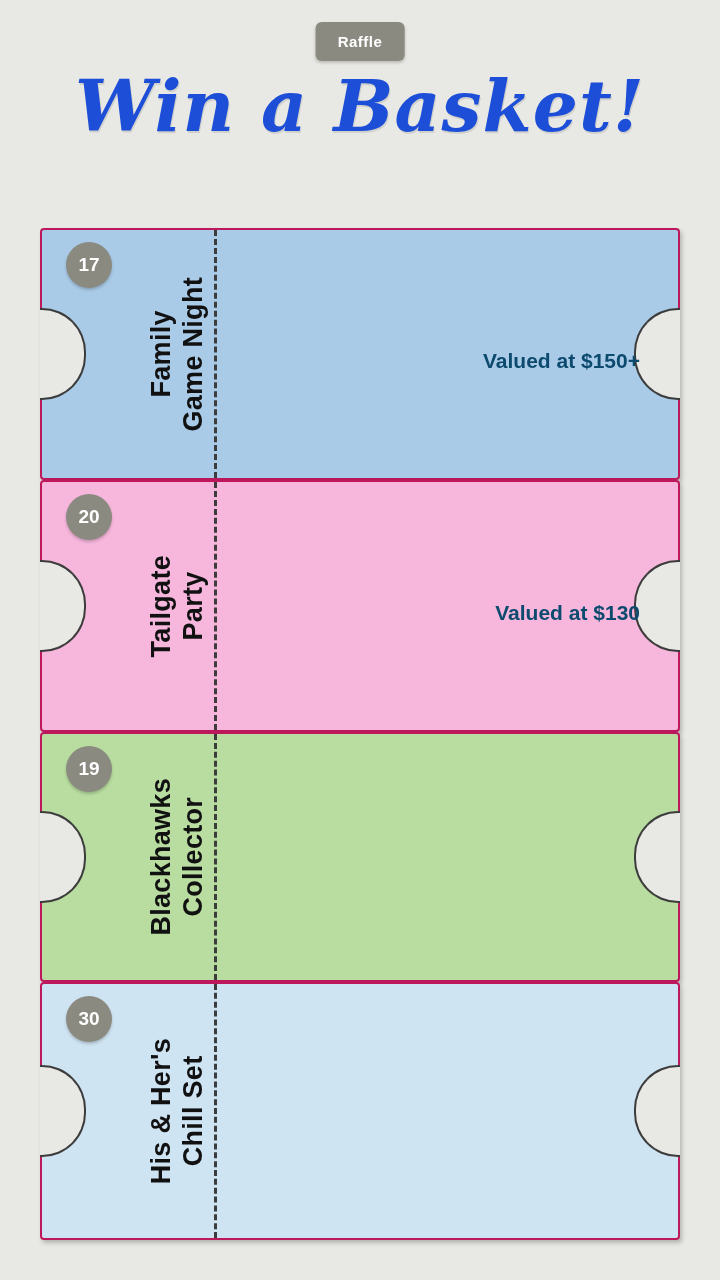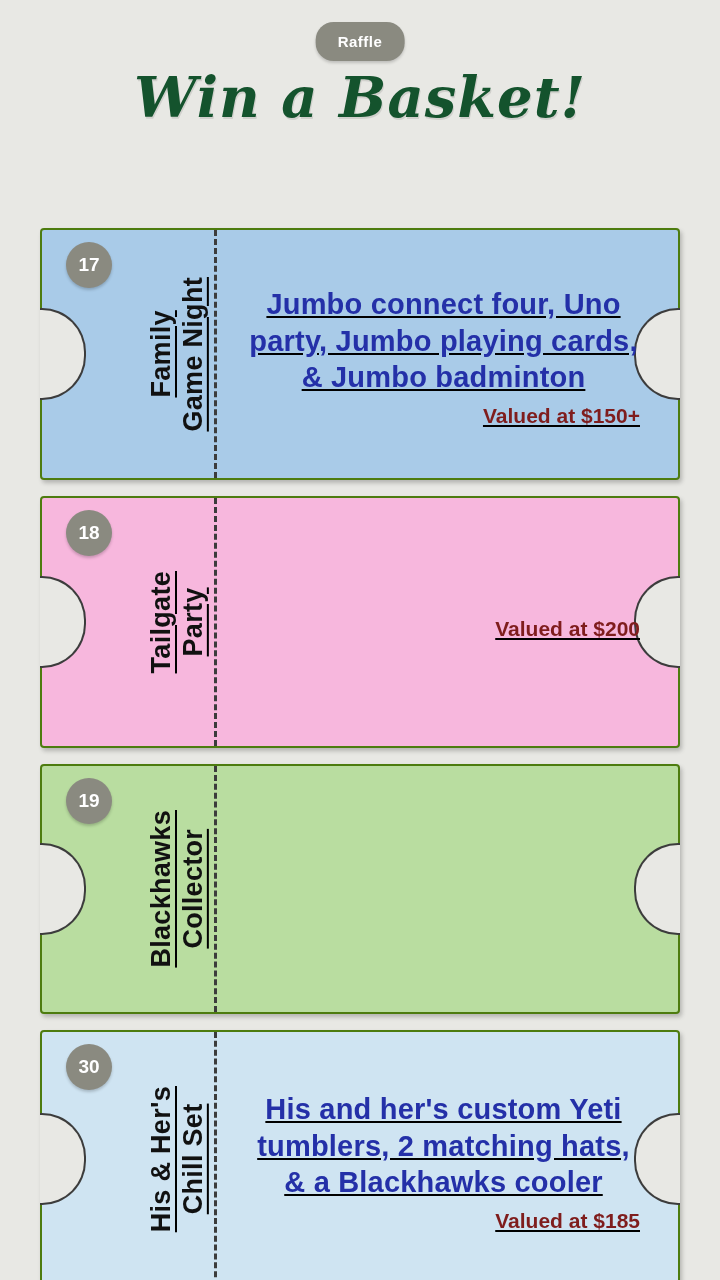--- a/index.html
+++ b/index.html
@@ -25,54 +25,52 @@
     position: absolute;
     top: 22px;
     left: 50%;
     transform: translateX(-50%);
     background: #8a8a80;
     color: #ffffff;
     font-size: 15px;
     font-weight: bold;
     letter-spacing: 0.5px;
     padding: 11px 22px;
-    border-radius: 18px;
+    border-radius: 6px;
     box-shadow: 0 2px 3px rgba(0,0,0,0.18);
   }
   .main-title {
     position: absolute;
     top: 64px;
     left: 0;
     width: 100%;
     text-align: center;
     font-family: "DejaVu Serif", serif;
     font-style: italic;
     font-weight: bold;
-    font-size: 56px;
-    color: #14532d;
+    font-size: 71px;
+    color: #1d4ed8;
     letter-spacing: 1px;
     text-shadow: 1px 2px 0 rgba(0,0,0,0.10);
   }
 
   
   .tickets {
     position: absolute;
     top: 228px;
     left: 40px;
     width: 640px;
   }
   .ticket {
     position: relative;
-    margin-bottom: 16px;
     display: flex;
     box-sizing: border-box;
-    border: 2px solid #4d7c0f;
+    border: 2px solid #be185d;
     border-radius: 4px;
     filter: drop-shadow(2px 3px 2px rgba(0,0,0,0.22));
-    text-decoration: underline;
   }
   
   .notch {
     position: absolute;
     width: 44px;
     height: 88px;
     background: #e8e8e4;
     top: 50%;
     transform: translateY(-50%);
     border: 2px solid #3c3c3c;
@@ -143,21 +141,21 @@
     font-size: 29px;
     line-height: 1.27;
     color: #2430a8;
     letter-spacing: 0.2px;
   }
   .value-text {
     margin-top: 8px;
     text-align: right;
     font-weight: bold;
     font-size: 21px;
-    color: #7f1d1d;
+    color: #0c4a6e;
     padding-right: 4px;
   }
 
   
   .t-blue    { background: #a9cbe8; }
   .t-pink    { background: #f7b7dd; }
   .t-green   { background: #b9dda0; }
   .t-lblue   { background: #cfe4f2; }
 
   .h-220 { height: 252px; }
@@ -179,37 +177,36 @@
     <div class="notch left"></div>
     <div class="notch right"></div>
     <div class="ticket-stub">
       <div class="stub-number">17</div>
       <div class="stub-title">
         <span>Family</span><br>
         <span>Game Night</span>
       </div>
     </div>
     <div class="ticket-body">
-      <div class="body-text">Jumbo connect four, Uno party, Jumbo playing cards, &amp; Jumbo badminton</div>
       <div class="value-text">Valued at $150+</div>
     </div>
   </div>
 
   <div class="ticket t-pink h-245" style="background: rgb(247, 183, 221);">
     <div class="notch left"></div>
     <div class="notch right"></div>
     <div class="ticket-stub">
-      <div class="stub-number">18</div>
+      <div class="stub-number">20</div>
       <div class="stub-title">
         <span>Tailgate</span><br>
         <span>Party</span>
       </div>
     </div>
     <div class="ticket-body">
-      <div class="value-text">Valued at $200</div>
+      <div class="value-text">Valued at $130</div>
     </div>
   </div>
 
   <div class="ticket t-green h-250" style="background: rgb(185, 221, 160);">
     <div class="notch left"></div>
     <div class="notch right"></div>
     <div class="ticket-stub">
       <div class="stub-number">19</div>
       <div class="stub-title">
         <span>Blackhawks</span><br>
@@ -222,18 +219,16 @@
     <div class="notch left"></div>
     <div class="notch right"></div>
     <div class="ticket-stub">
       <div class="stub-number">30</div>
       <div class="stub-title">
         <span>His &amp; Her's</span><br>
         <span>Chill Set</span>
       </div>
     </div>
     <div class="ticket-body">
-      <div class="body-text">His and her's custom Yeti tumblers, 2 matching hats, &amp; a Blackhawks cooler</div>
-      <div class="value-text">Valued at $185</div>
     </div>
   </div>
 
 </div>
 
 </body></html>

